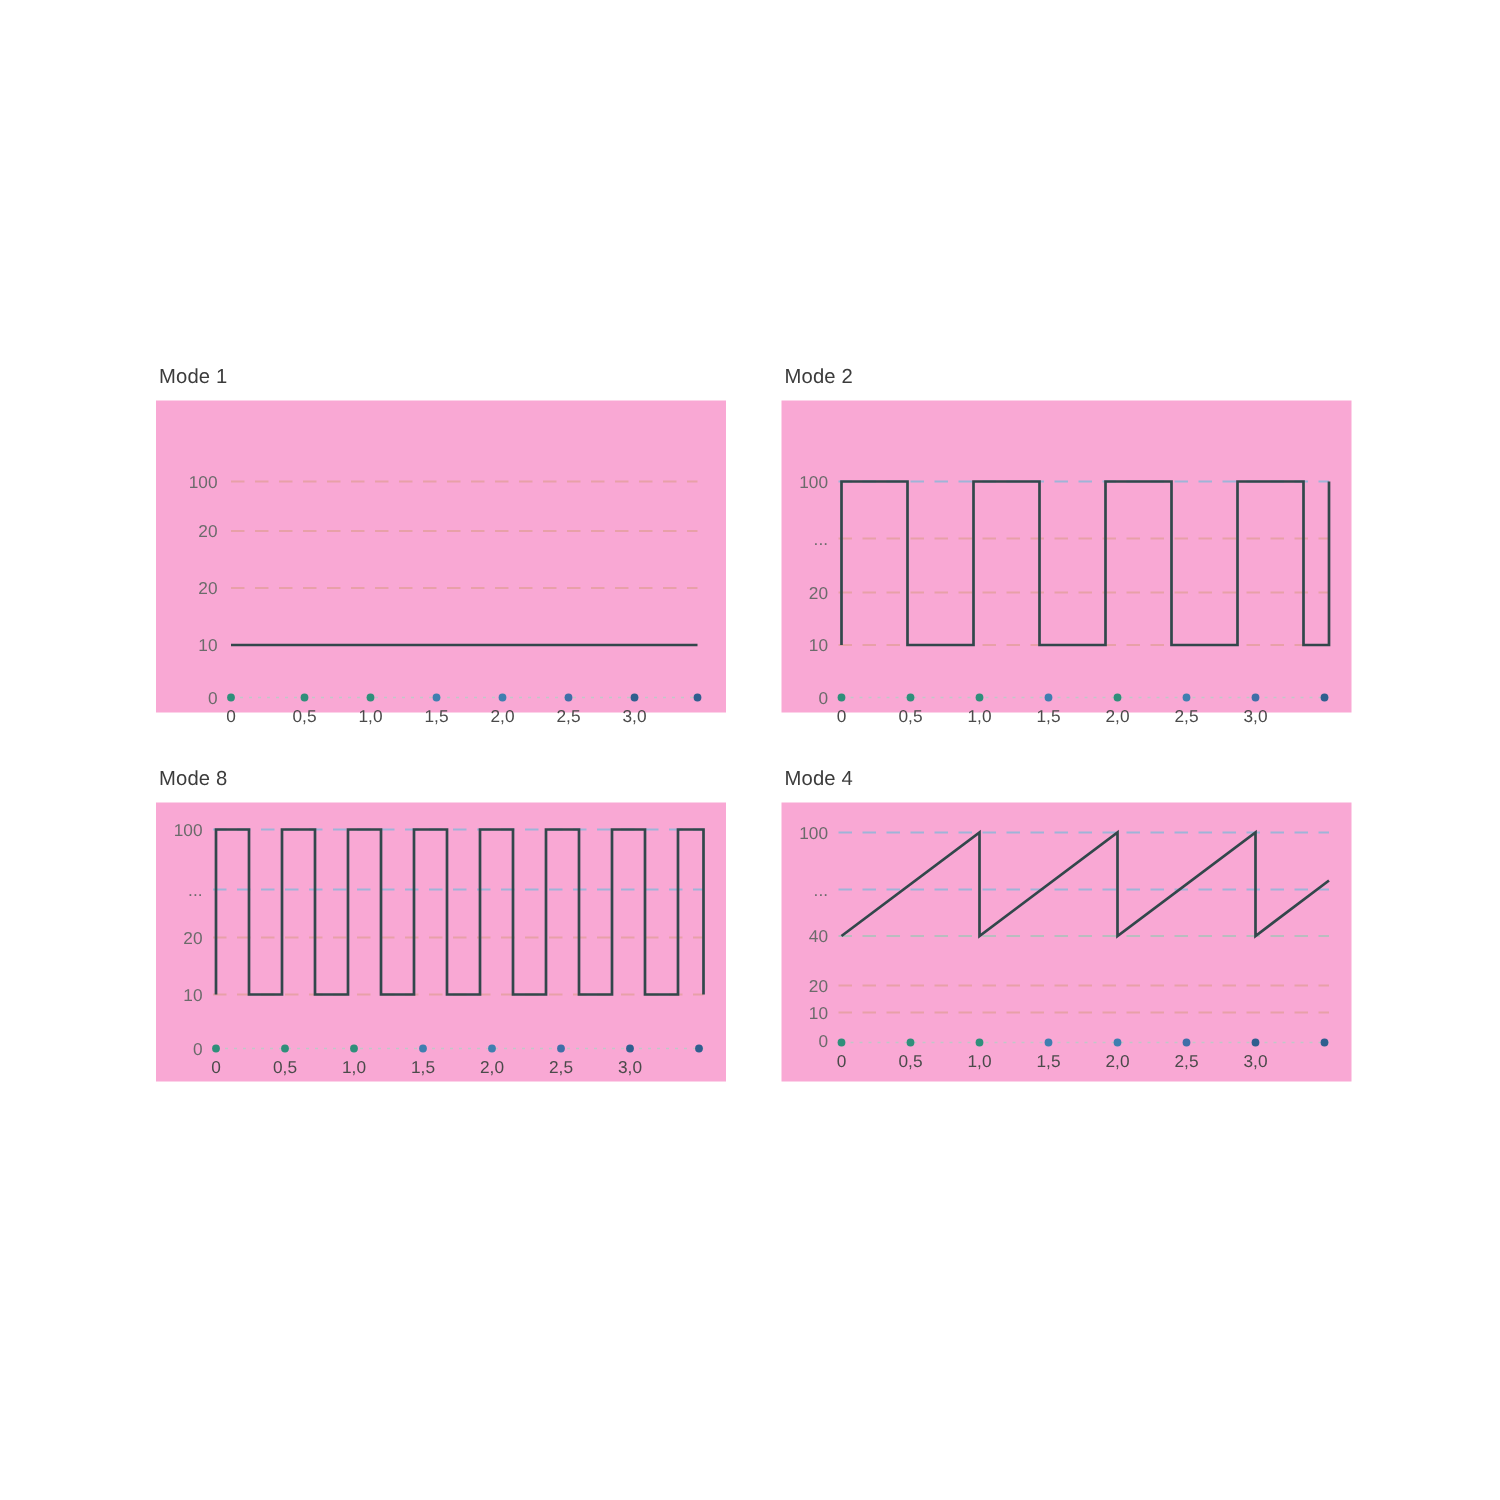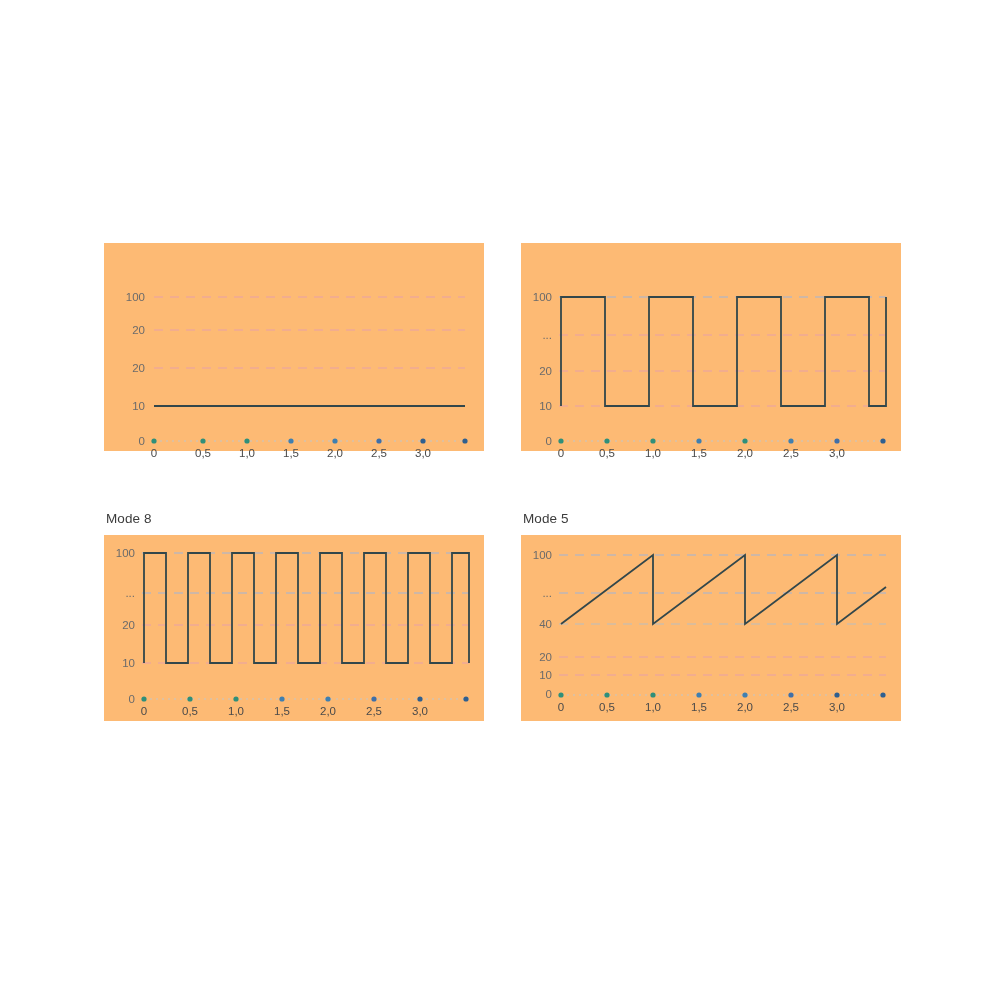--- a/index.html
+++ b/index.html
@@ -31,21 +31,21 @@
   }
   .panel-title {
     font-size: 13.5px;
     color: #3c3c3c;
     line-height: 16px;
     margin: 0 0 8px 2px;
     letter-spacing: 0.1px;
   }
   .plot {
     position: relative;
-    background: #fdba74;
+    background: #f9a8d4;
     width: 380px;
     box-sizing: border-box;
   }
   .plot.tall { height: 208px; }
   .plot.short { height: 186px; }
   .plot svg { display: block; }
   .tick-label {
     font-size: 11.5px;
     fill: #6b6b6b;
     font-family: "Liberation Sans", sans-serif;
@@ -56,20 +56,21 @@
     font-family: "Liberation Sans", sans-serif;
   }
 </style>
 </head>
 <body>
 
 <div id="root">
   <div class="grid">
 
     <div class="panel" style="grid-column:1; grid-row:1;">
+      <div class="panel-title">Mode 1</div>
       <div class="plot tall">
         <svg width="380" height="208" viewBox="0 0 380 208">
 
           <g>
             <line x1="50" y1="54" x2="361" y2="54" stroke="#e8a0a8" stroke-width="1.2" stroke-dasharray="9 7"></line>
             <line x1="50" y1="87" x2="361" y2="87" stroke="#e8a0a8" stroke-width="1.2" stroke-dasharray="9 7"></line>
             <line x1="50" y1="125" x2="361" y2="125" stroke="#e8a0a8" stroke-width="1.2" stroke-dasharray="9 7"></line>
           </g>
 
           <g>
@@ -100,20 +101,21 @@
           <text class="x-tick-label" x="143" y="16" text-anchor="middle">1,0</text>
           <text class="x-tick-label" x="187" y="16" text-anchor="middle">1,5</text>
           <text class="x-tick-label" x="231" y="16" text-anchor="middle">2,0</text>
           <text class="x-tick-label" x="275" y="16" text-anchor="middle">2,5</text>
           <text class="x-tick-label" x="319" y="16" text-anchor="middle">3,0</text>
         </svg>
       </div>
     </div>
 
     <div class="panel" style="grid-column:3; grid-row:1;">
+      <div class="panel-title">Mode 2</div>
       <div class="plot tall">
         <svg width="380" height="208" viewBox="0 0 380 208">
           <g>
             <line x1="38" y1="54" x2="365" y2="54" stroke="#9fb4d8" stroke-width="1.2" stroke-dasharray="9 7"></line>
             <line x1="38" y1="92" x2="365" y2="92" stroke="#e8a0a8" stroke-width="1.2" stroke-dasharray="9 7"></line>
             <line x1="38" y1="128" x2="365" y2="128" stroke="#e8a0a8" stroke-width="1.2" stroke-dasharray="9 7"></line>
             <line x1="38" y1="163" x2="365" y2="163" stroke="#e8a0a8" stroke-width="1.2" stroke-dasharray="9 7"></line>
           </g>
           <g>
             <text class="tick-label" x="31" y="58" text-anchor="end">100</text>
@@ -183,21 +185,21 @@
           <text class="x-tick-label" x="132" y="16" text-anchor="middle">1,0</text>
           <text class="x-tick-label" x="178" y="16" text-anchor="middle">1,5</text>
           <text class="x-tick-label" x="224" y="16" text-anchor="middle">2,0</text>
           <text class="x-tick-label" x="270" y="16" text-anchor="middle">2,5</text>
           <text class="x-tick-label" x="316" y="16" text-anchor="middle">3,0</text>
         </svg>
       </div>
     </div>
 
     <div class="panel" style="grid-column:3; grid-row:3;">
-      <div class="panel-title">Mode 5</div>
+      <div class="panel-title">Mode 4</div>
       <div class="plot short">
         <svg width="380" height="186" viewBox="0 0 380 186">
           <g>
             <line x1="38" y1="20" x2="365" y2="20" stroke="#9fb4d8" stroke-width="1.2" stroke-dasharray="9 7"></line>
             <line x1="38" y1="58" x2="365" y2="58" stroke="#9fb4d8" stroke-width="1.2" stroke-dasharray="9 7"></line>
             <line x1="38" y1="89" x2="365" y2="89" stroke="#b9bdbf" stroke-width="1.2" stroke-dasharray="9 7"></line>
             <line x1="38" y1="122" x2="365" y2="122" stroke="#e8a0a8" stroke-width="1.2" stroke-dasharray="9 7"></line>
             <line x1="38" y1="140" x2="365" y2="140" stroke="#e8a0a8" stroke-width="1.2" stroke-dasharray="9 7"></line>
           </g>
           <g>

